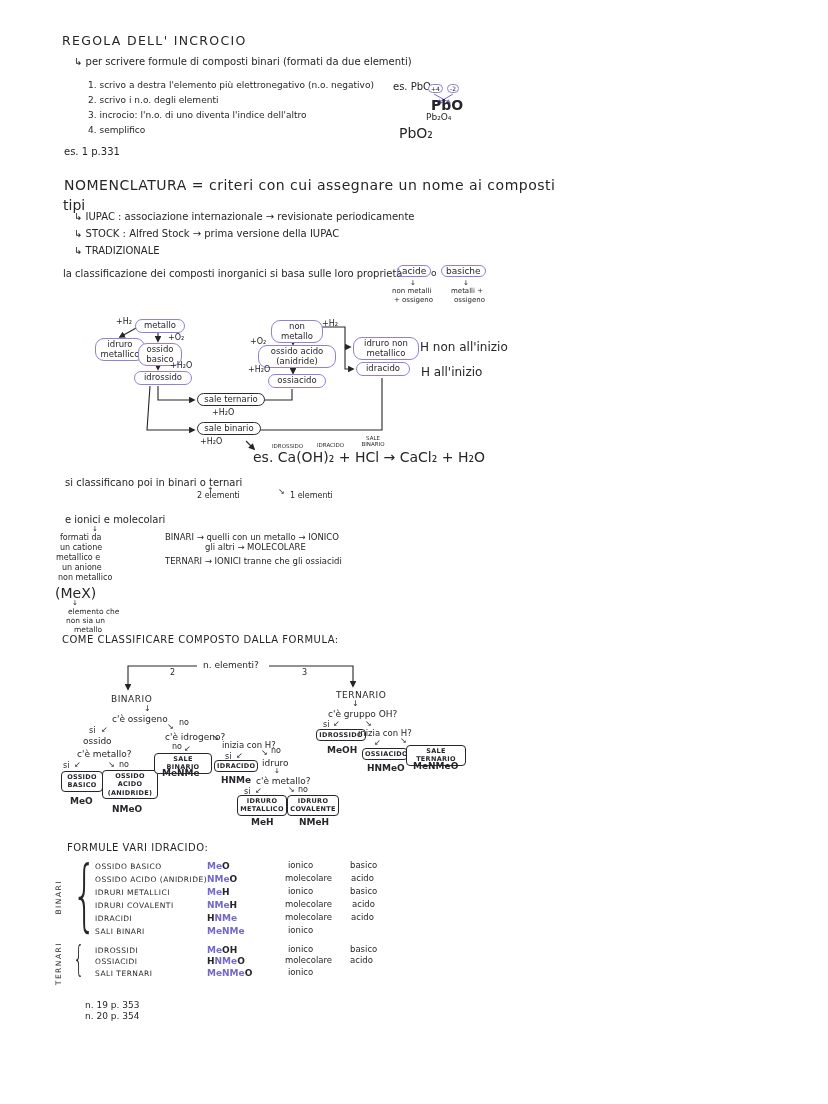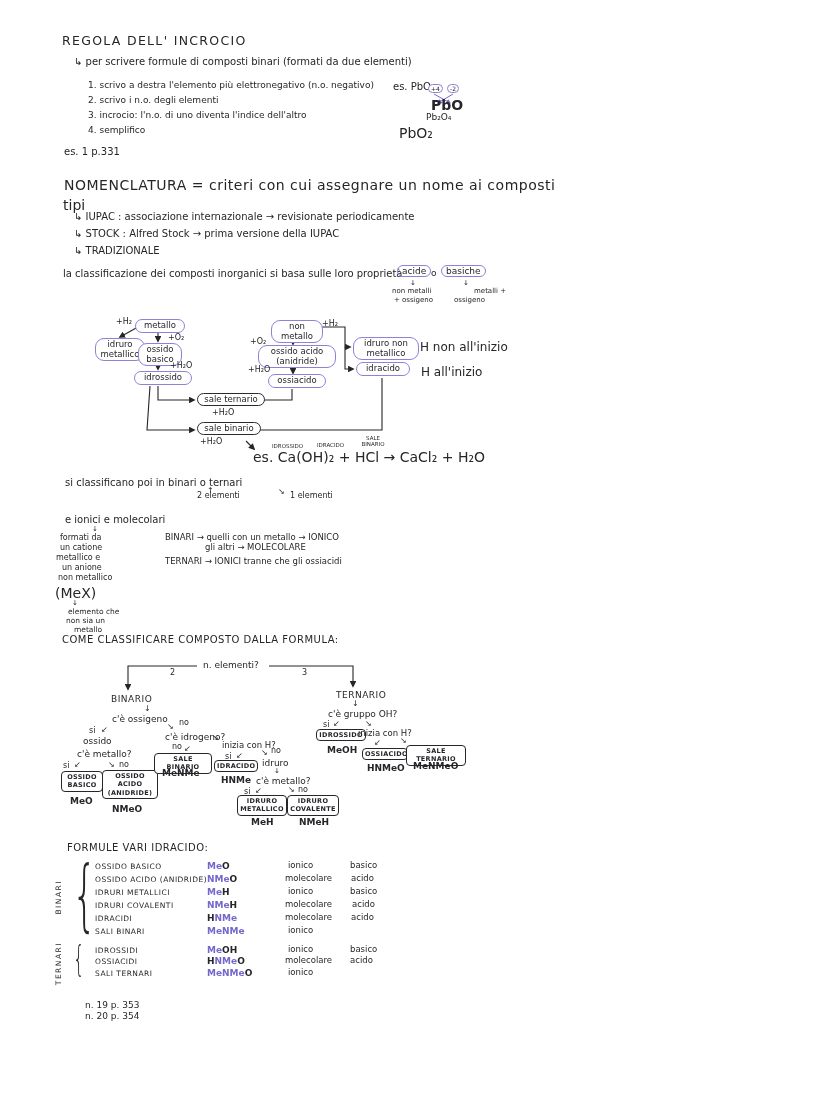--- a/index.html
+++ b/index.html
@@ -89,21 +89,21 @@
 <div class="t f95" style="left:74px;top:228px">↳ STOCK : Alfred Stock → prima versione della IUPAC</div>
 <div class="t f95" style="left:74px;top:245px">↳ TRADIZIONALE</div>
 <div class="t f95" style="left:63px;top:268px">la classificazione dei composti inorganici si basa sulle loro proprietà</div>
 <div class="t f9" style="left:397px;top:265px"><span class="oval">acide</span></div>
 <div class="t f9" style="left:431px;top:268px">o</div>
 <div class="t f9" style="left:441px;top:265px"><span class="oval">basiche</span></div>
 <div class="ar f7" style="left:410px;top:279px">↓</div>
 <div class="ar f7" style="left:463px;top:279px">↓</div>
 <div class="t f7" style="left:392px;top:288px">non metalli</div>
 <div class="t f7" style="left:394px;top:297px">+ ossigeno</div>
-<div class="t f7" style="left:474px;top:288px">metalli +</div>
+<div class="t f7" style="left:451px;top:288px">metalli +</div>
 <div class="t f7" style="left:454px;top:297px">ossigeno</div>
 
 <div class="pbox" style="left:135px;top:319px;width:42px">metallo</div>
 <div class="pbox wrap" style="left:95px;top:338px;width:42px">idruro metallico</div>
 <div class="pbox wrap" style="left:138px;top:343px;width:36px">ossido basico</div>
 <div class="pbox" style="left:134px;top:371px;width:50px">idrossido</div>
 <div class="pbox wrap" style="left:271px;top:320px;width:44px">non metallo</div>
 <div class="pbox wrap" style="left:258px;top:345px;width:70px">ossido acido (anidride)</div>
 <div class="pbox" style="left:268px;top:374px;width:50px">ossiacido</div>
 <div class="pbox wrap" style="left:353px;top:337px;width:58px">idruro non metallico</div>

